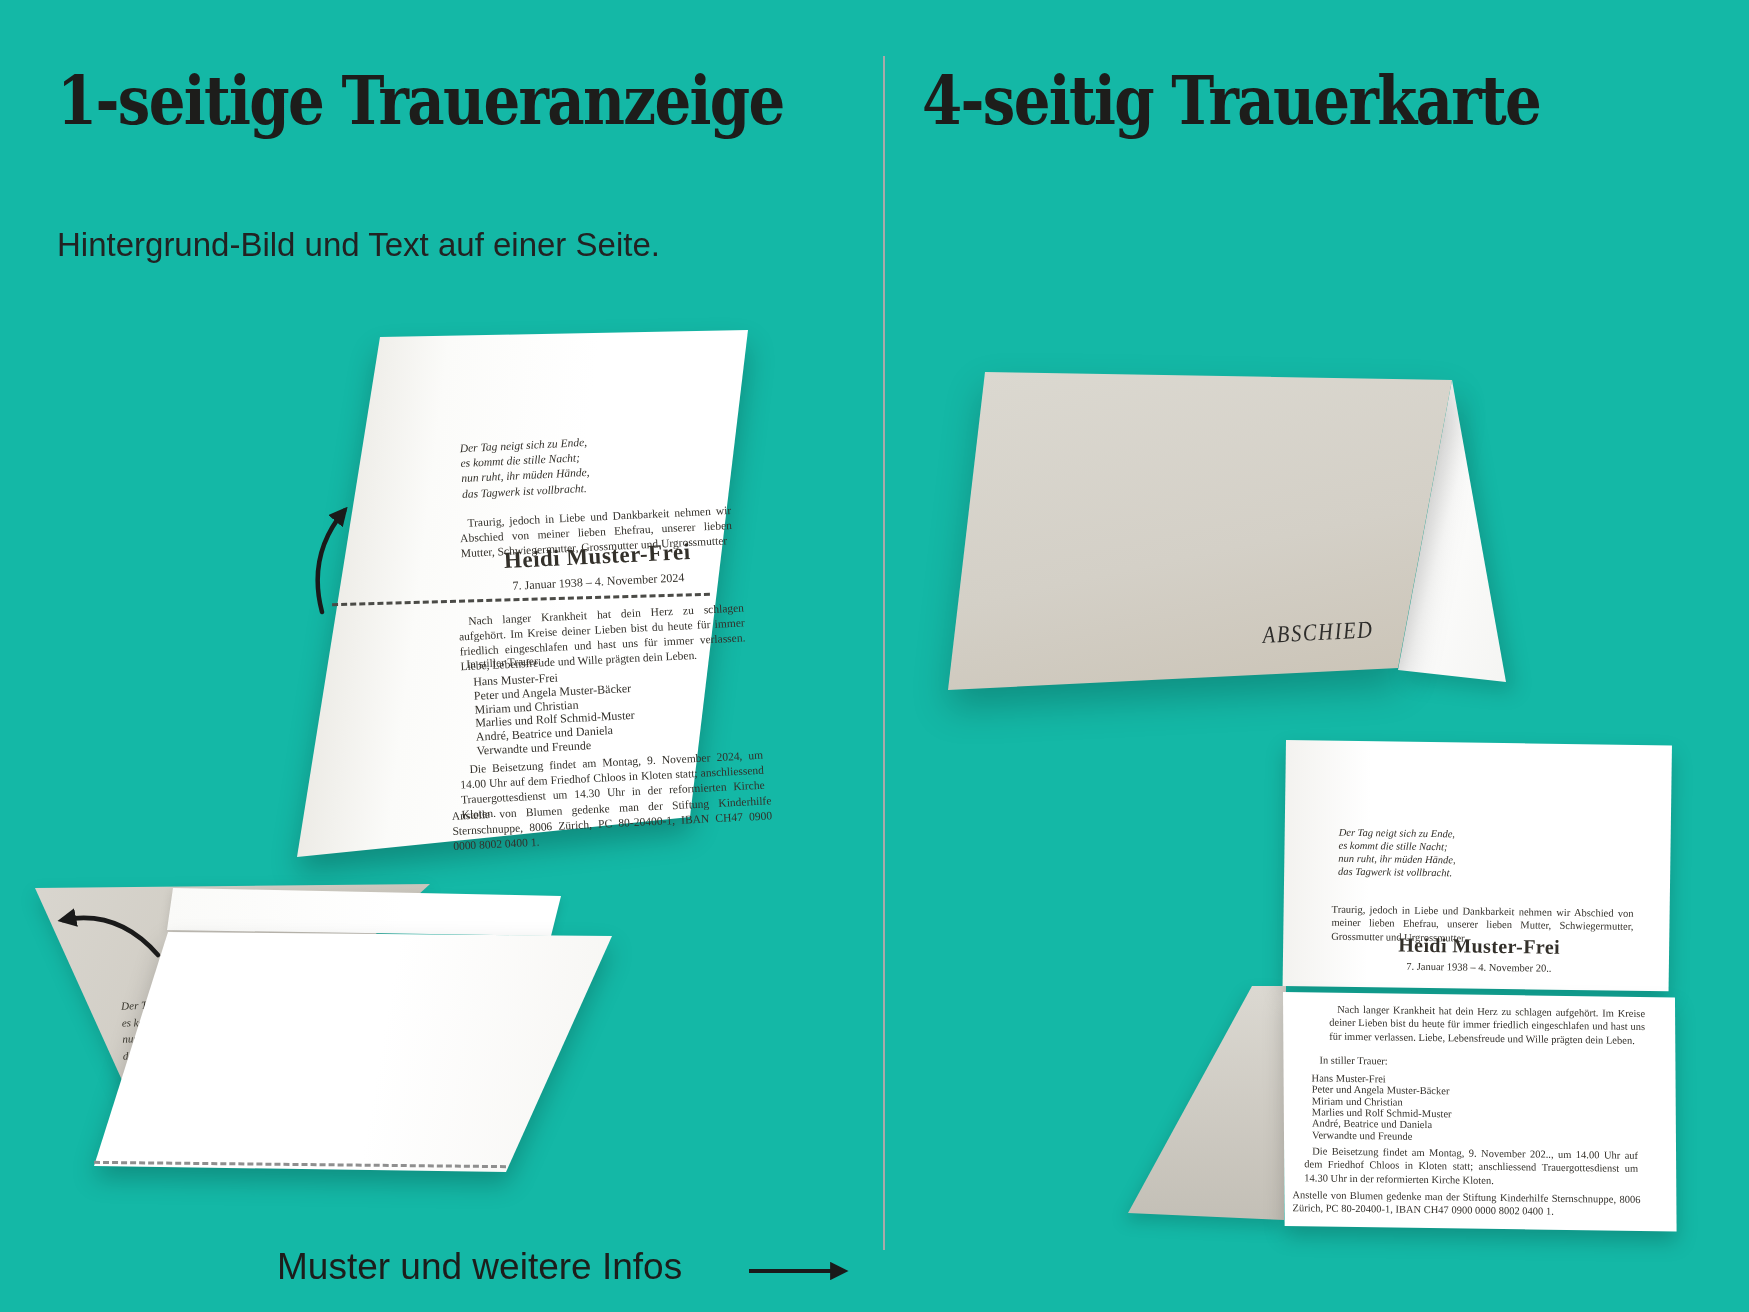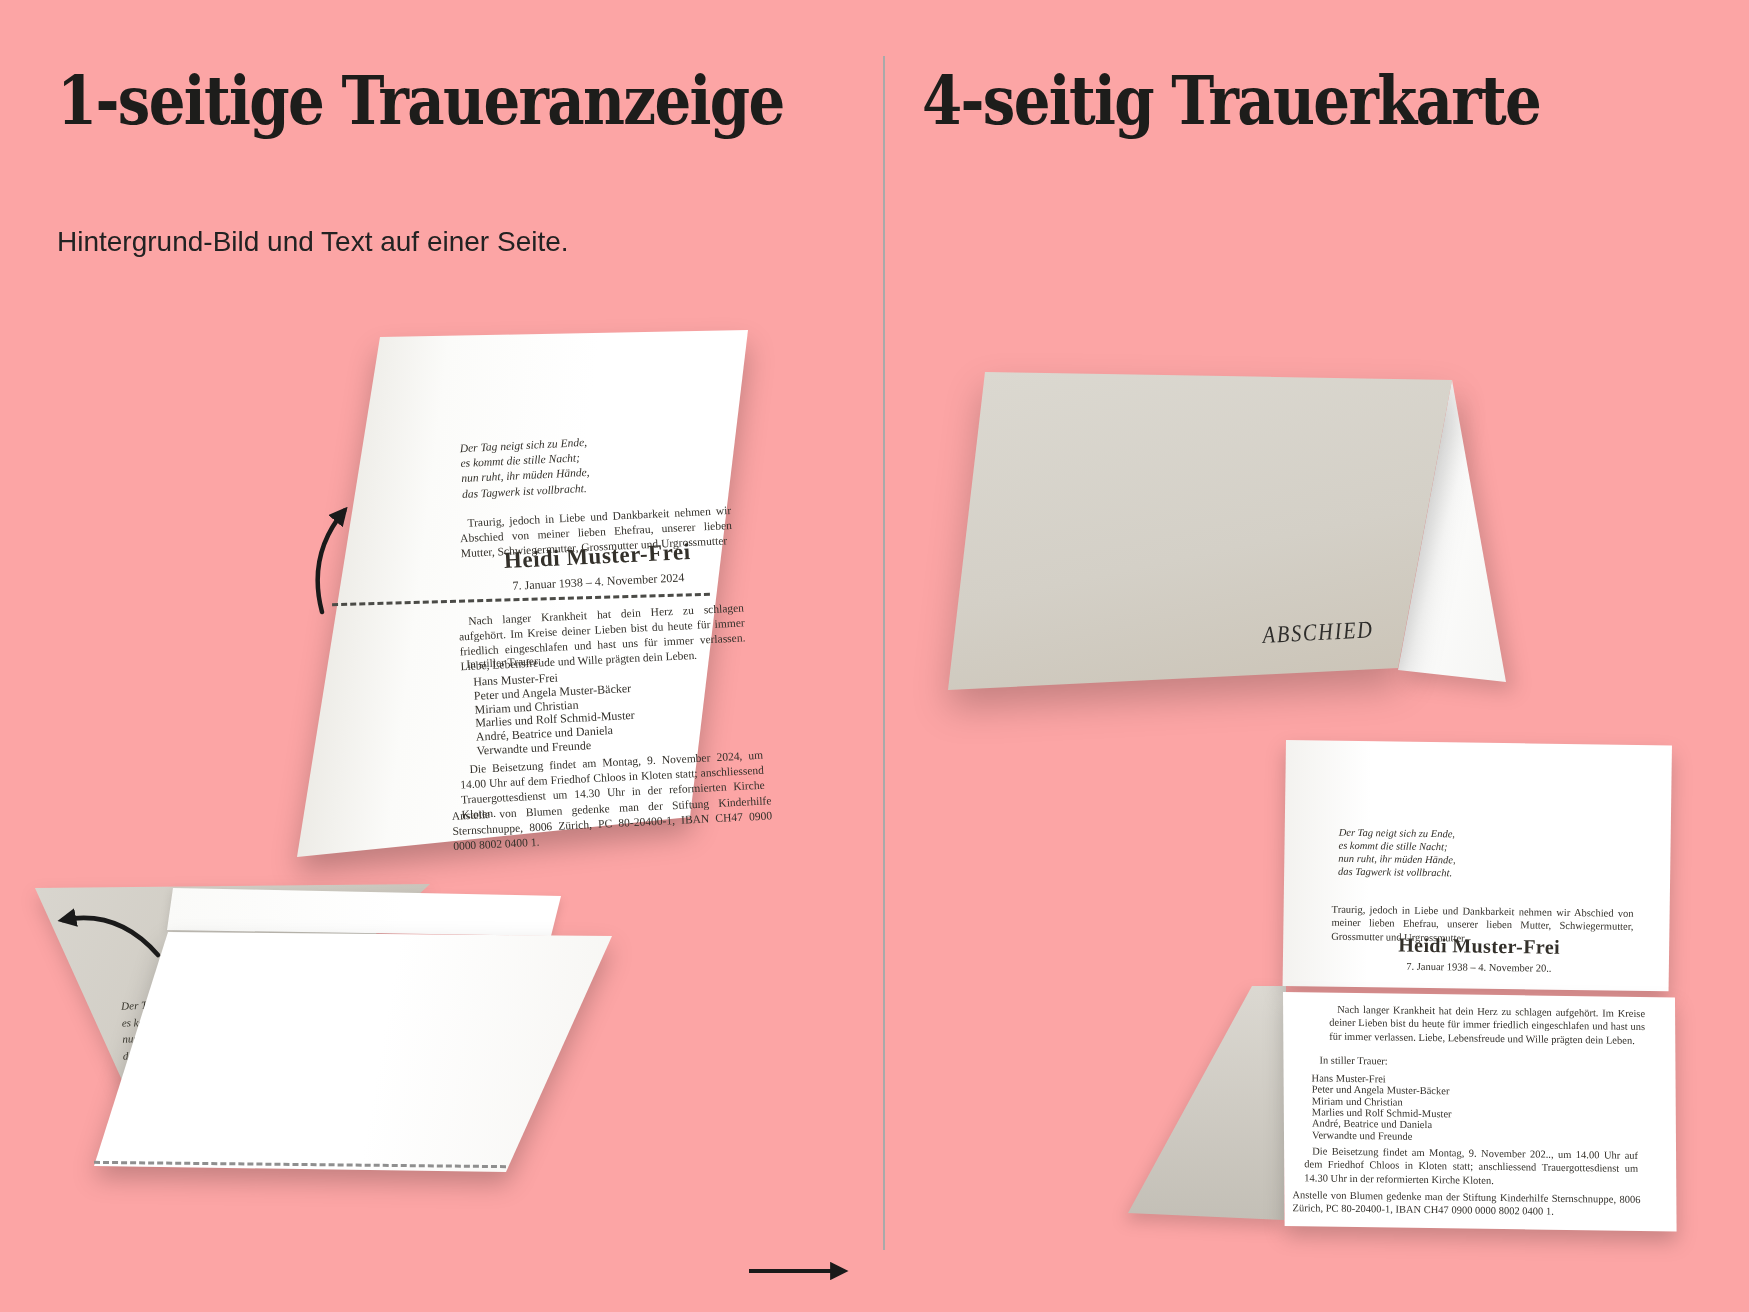--- a/index.html
+++ b/index.html
@@ -1,25 +1,25 @@
 <!DOCTYPE html>
 <html><head>
 <meta charset="utf-8">
 <style>
   html,body{margin:0;padding:0;background:#ececec;}
-  .canvas{position:relative;width:1749px;height:1312px;background:#fca5a5;overflow:hidden;
+  .canvas{position:relative;width:1749px;height:1312px;background:#14b8a6;overflow:hidden;
           font-family:"Liberation Sans",sans-serif;color:#1d1d1b;}
 
   
   .panel-title{position:absolute;top:60px;font-family:"DejaVu Serif",serif;font-weight:700;
                font-size:68px;letter-spacing:-2px;color:#1d1d1b;white-space:nowrap;
                transform:scaleX(.85);transform-origin:left top;}
   .title-left{left:57px;}
   .title-right{left:922px;}
-  .panel-sub{position:absolute;top:226px;font-size:28px;color:#222;white-space:nowrap;}
+  .panel-sub{position:absolute;top:226px;font-size:33px;color:#222;white-space:nowrap;}
   .sub-left{left:57px;}
   .sub-right{left:922px;}
   .divider{position:absolute;left:883px;top:56px;width:2px;height:1194px;background:#a9a9a9;}
 
   
   .serif{font-family:"Liberation Serif",serif;color:#33302a;}
   .blk{position:absolute;}
   .just{text-align:justify;}
   .ctr{text-align:center;}
 
@@ -210,20 +210,21 @@
         <div>Miriam und Christian</div>
         <div>Marlies und Rolf Schmid-Muster</div>
         <div>André, Beatrice und Daniela</div>
         <div>Verwandte und Freunde</div>
       </div>
       <div class="blk r-funeral just">Die Beisetzung findet am Montag, 9. November 202.., um 14.00 Uhr auf dem Friedhof Chloos in Kloten statt; anschliessend Trauergottesdienst um 14.30 Uhr in der reformierten Kirche Kloten.</div>
       <div class="blk r-donation just">Anstelle von Blumen gedenke man der Stiftung Kinderhilfe Sternschnuppe, 8006 Zürich, PC 80-20400-1, IBAN CH47 0900 0000 8002 0400 1.</div>
     </div>
   </div>
 
+  <div class="cta">Muster und weitere Infos</div>
   <svg class="arrow-svg" style="left:745px;top:1252px;" width="125" height="40">
     <defs>
       <marker id="ah3" viewBox="0 0 10 10" refX="7" refY="5" markerWidth="4.6" markerHeight="4.6" orient="auto">
         <path d="M0,0 L10,5 L0,10 z" fill="#1a1a1a"></path>
       </marker>
     </defs>
     <line x1="4" y1="19" x2="98" y2="19" stroke="#1a1a1a" stroke-width="4" marker-end="url(#ah3)"></line>
   </svg>
 
 </div>

